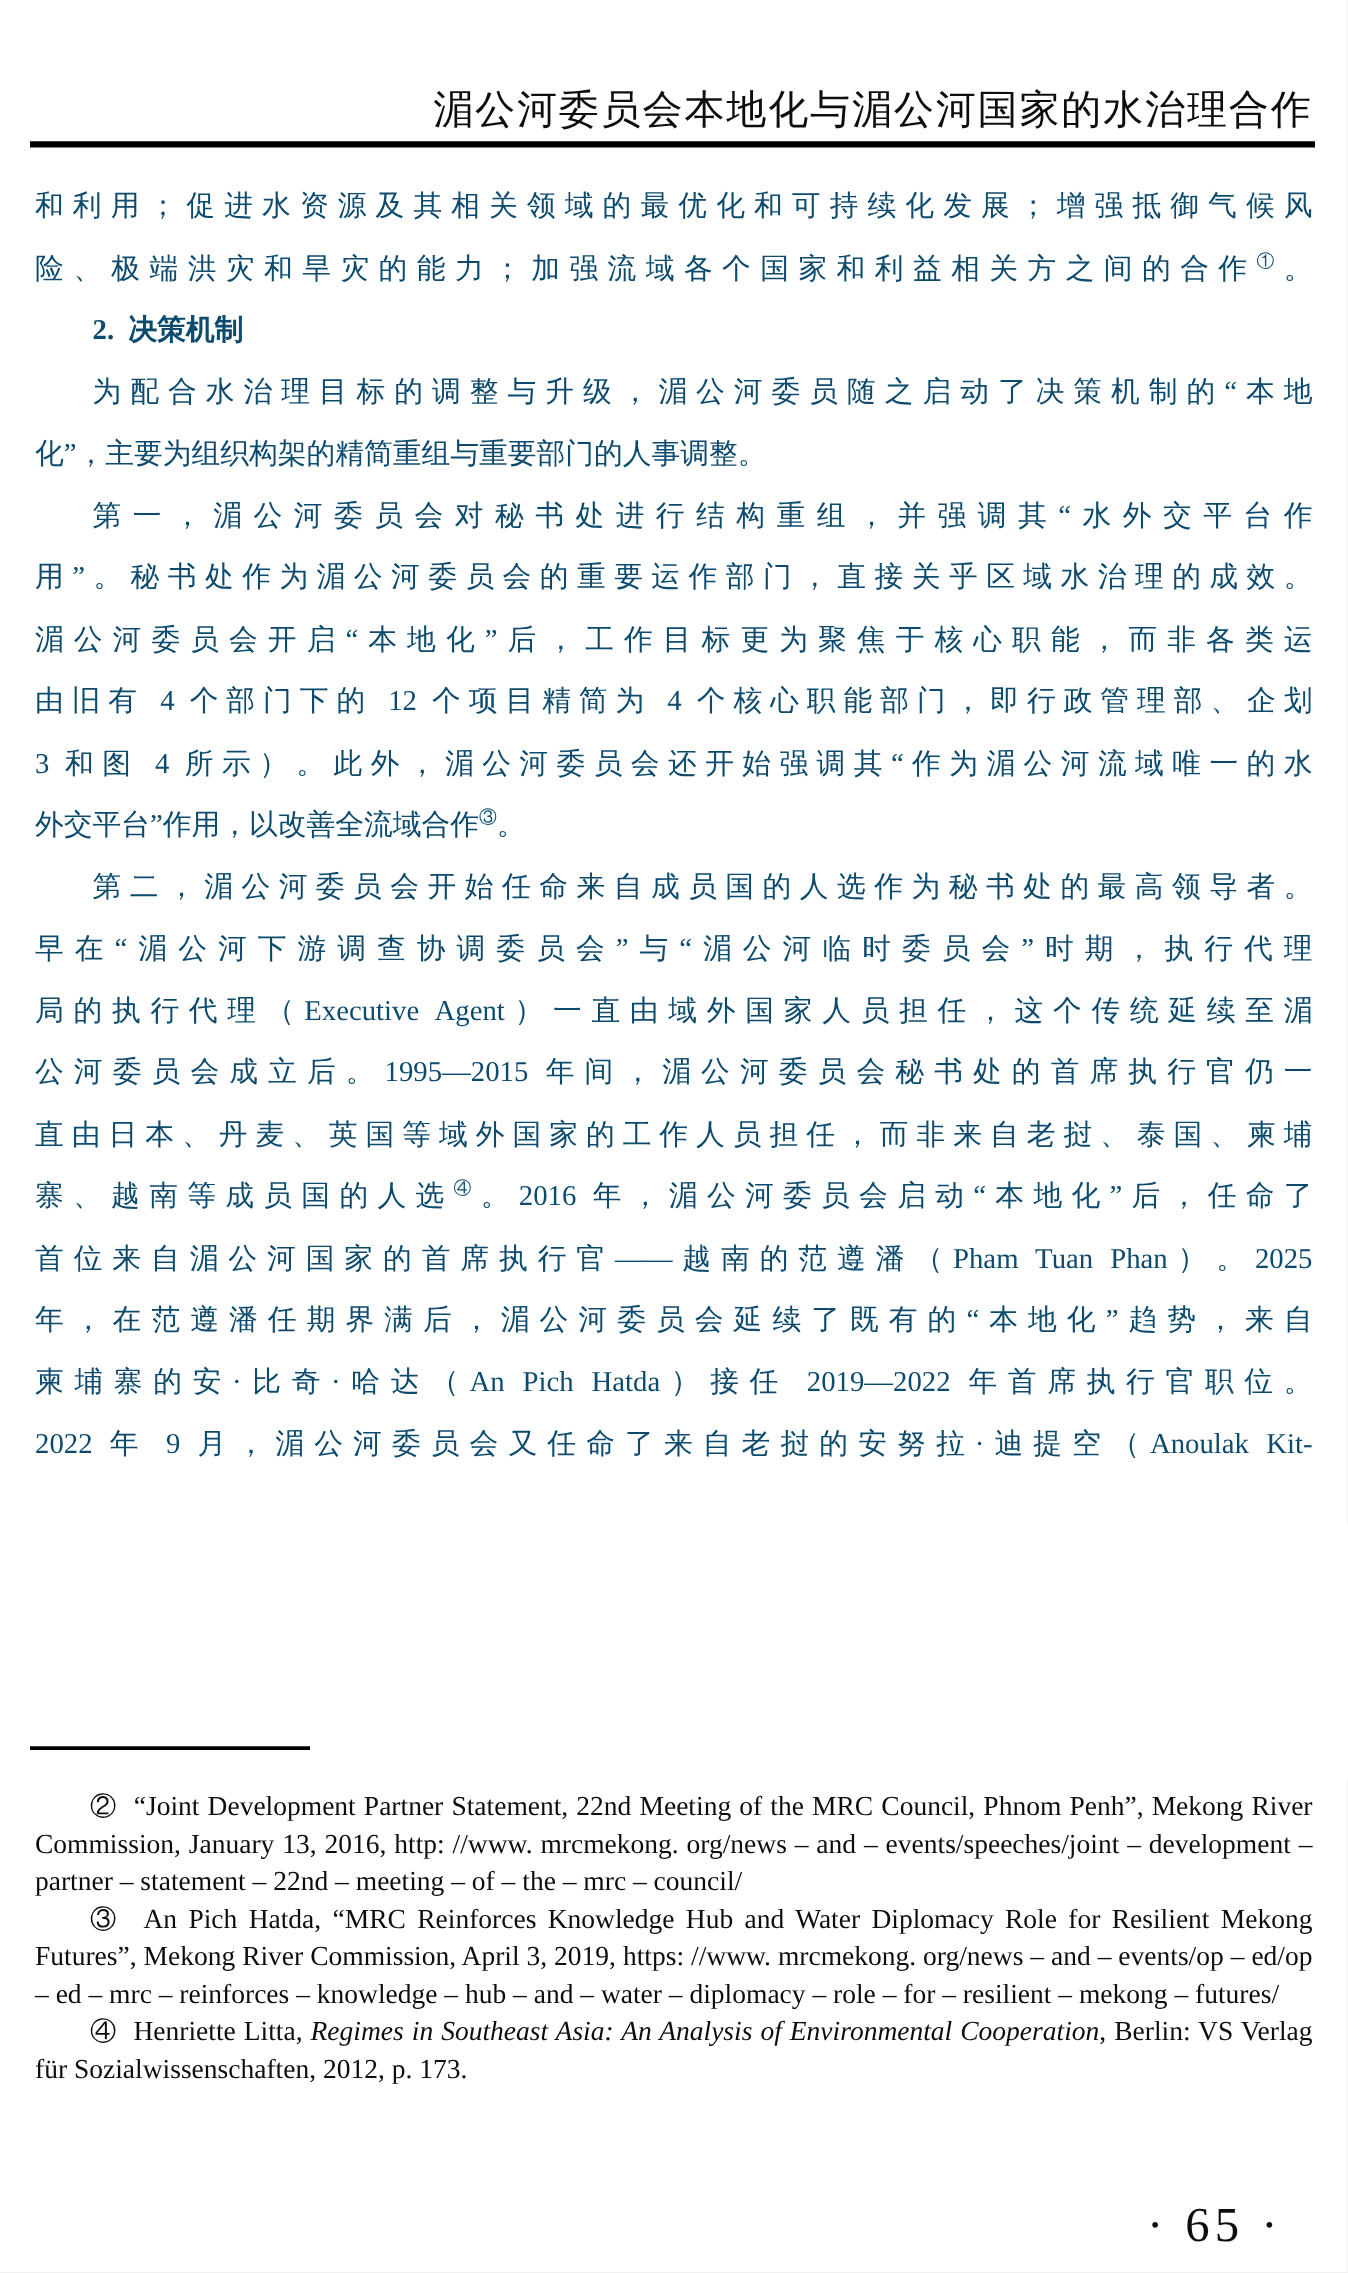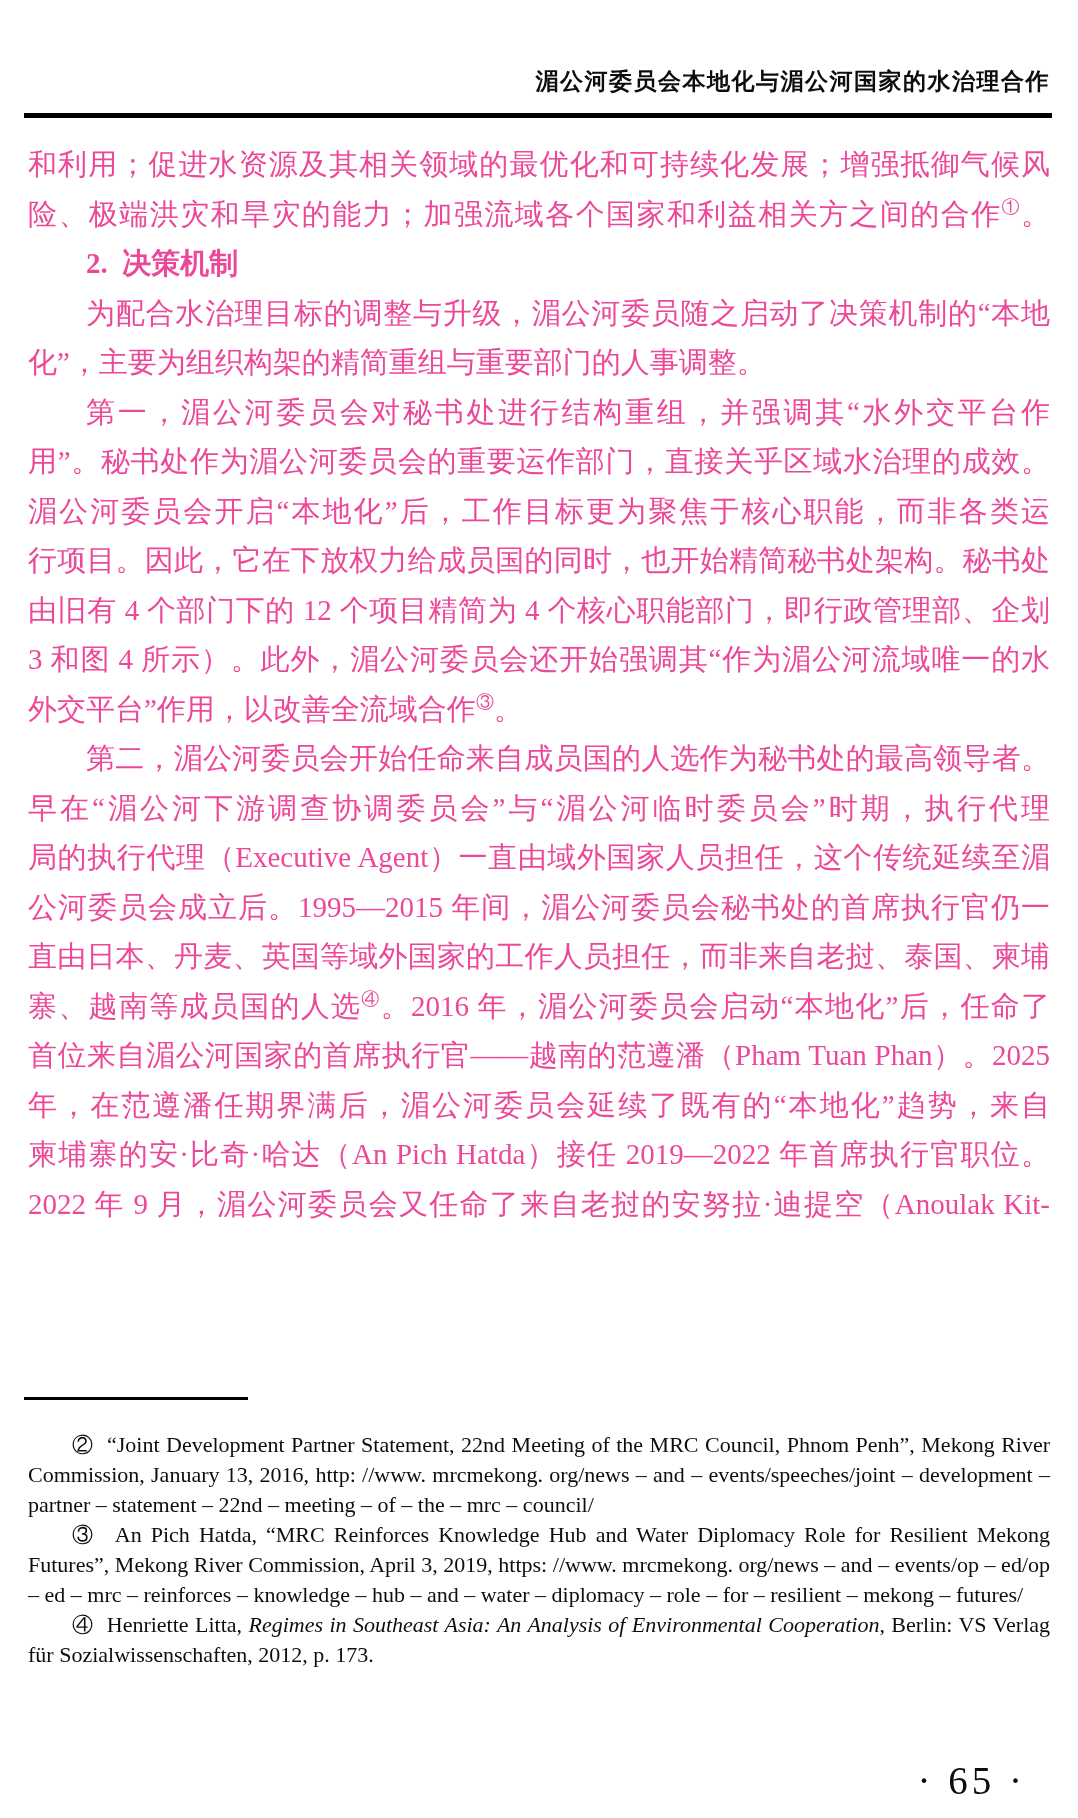--- a/index.html
+++ b/index.html
@@ -8,32 +8,32 @@
     width:1078px;height:1818px;
     margin:0 auto;
     background:#ffffff;
     color:#111;
     font-family:"Liberation Serif","DejaVu Serif",serif;
     overflow:hidden;
   }
   .runhead{
     position:absolute;top:66px;left:28px;right:28px;
     text-align:right;
-    font-size:23px;font-weight:bold;
+    font-size:32px;font-weight:normal;
     letter-spacing:1.5px;
     color:#0d0d0d;
   }
   .head-rule{
     position:absolute;top:113px;left:24px;right:26px;
     height:5px;background:#000;
   }
   .body-block{
     position:absolute;top:140px;left:28px;right:28px;
-    font-size:29px;
-    color:#ec4899;
+    font-size:23px;
+    color:#0c4a6e;
   }
   .bline{
     height:49.5px;line-height:49.5px;
     text-align:justify;text-align-last:justify;
     text-justify:inter-character;
     overflow:hidden;white-space:normal;
   }
   .bline.left{text-align:center;text-align-last:left;}
   .bline.indent{text-indent:2em;}
   .bline.heading{font-weight:bold;}
@@ -69,21 +69,20 @@
 
   <div class="body-block">
       <div class="bline">和利用；促进水资源及其相关领域的最优化和可持续化发展；增强抵御气候风</div>
       <div class="bline">险、极端洪灾和旱灾的能力；加强流域各个国家和利益相关方之间的合作<sup class="fnref">①</sup>。</div>
       <div class="bline left indent heading">2.&nbsp;&nbsp;决策机制</div>
       <div class="bline indent">为配合水治理目标的调整与升级，湄公河委员随之启动了决策机制的“本地</div>
       <div class="bline left">化”，主要为组织构架的精简重组与重要部门的人事调整。</div>
       <div class="bline indent">第一，湄公河委员会对秘书处进行结构重组，并强调其“水外交平台作</div>
       <div class="bline">用”。秘书处作为湄公河委员会的重要运作部门，直接关乎区域水治理的成效。</div>
       <div class="bline">湄公河委员会开启“本地化”后，工作目标更为聚焦于核心职能，而非各类运</div>
-      <div class="bline">行项目。因此，它在下放权力给成员国的同时，也开始精简秘书处架构。秘书处</div>
       <div class="bline">由旧有 4 个部门下的 12 个项目精简为 4 个核心职能部门，即行政管理部、企划</div>
       <div class="bline">3 和图 4 所示）。此外，湄公河委员会还开始强调其“作为湄公河流域唯一的水</div>
       <div class="bline left">外交平台”作用，以改善全流域合作<sup class="fnref">③</sup>。</div>
       <div class="bline indent">第二，湄公河委员会开始任命来自成员国的人选作为秘书处的最高领导者。</div>
       <div class="bline">早在“湄公河下游调查协调委员会”与“湄公河临时委员会”时期，执行代理</div>
       <div class="bline">局的执行代理（Executive Agent）一直由域外国家人员担任，这个传统延续至湄</div>
       <div class="bline">公河委员会成立后。1995—2015 年间，湄公河委员会秘书处的首席执行官仍一</div>
       <div class="bline">直由日本、丹麦、英国等域外国家的工作人员担任，而非来自老挝、泰国、柬埔</div>
       <div class="bline">寨、越南等成员国的人选<sup class="fnref">④</sup>。2016 年，湄公河委员会启动“本地化”后，任命了</div>
       <div class="bline">首位来自湄公河国家的首席执行官——越南的范遵潘（Pham Tuan Phan）。2025</div>

